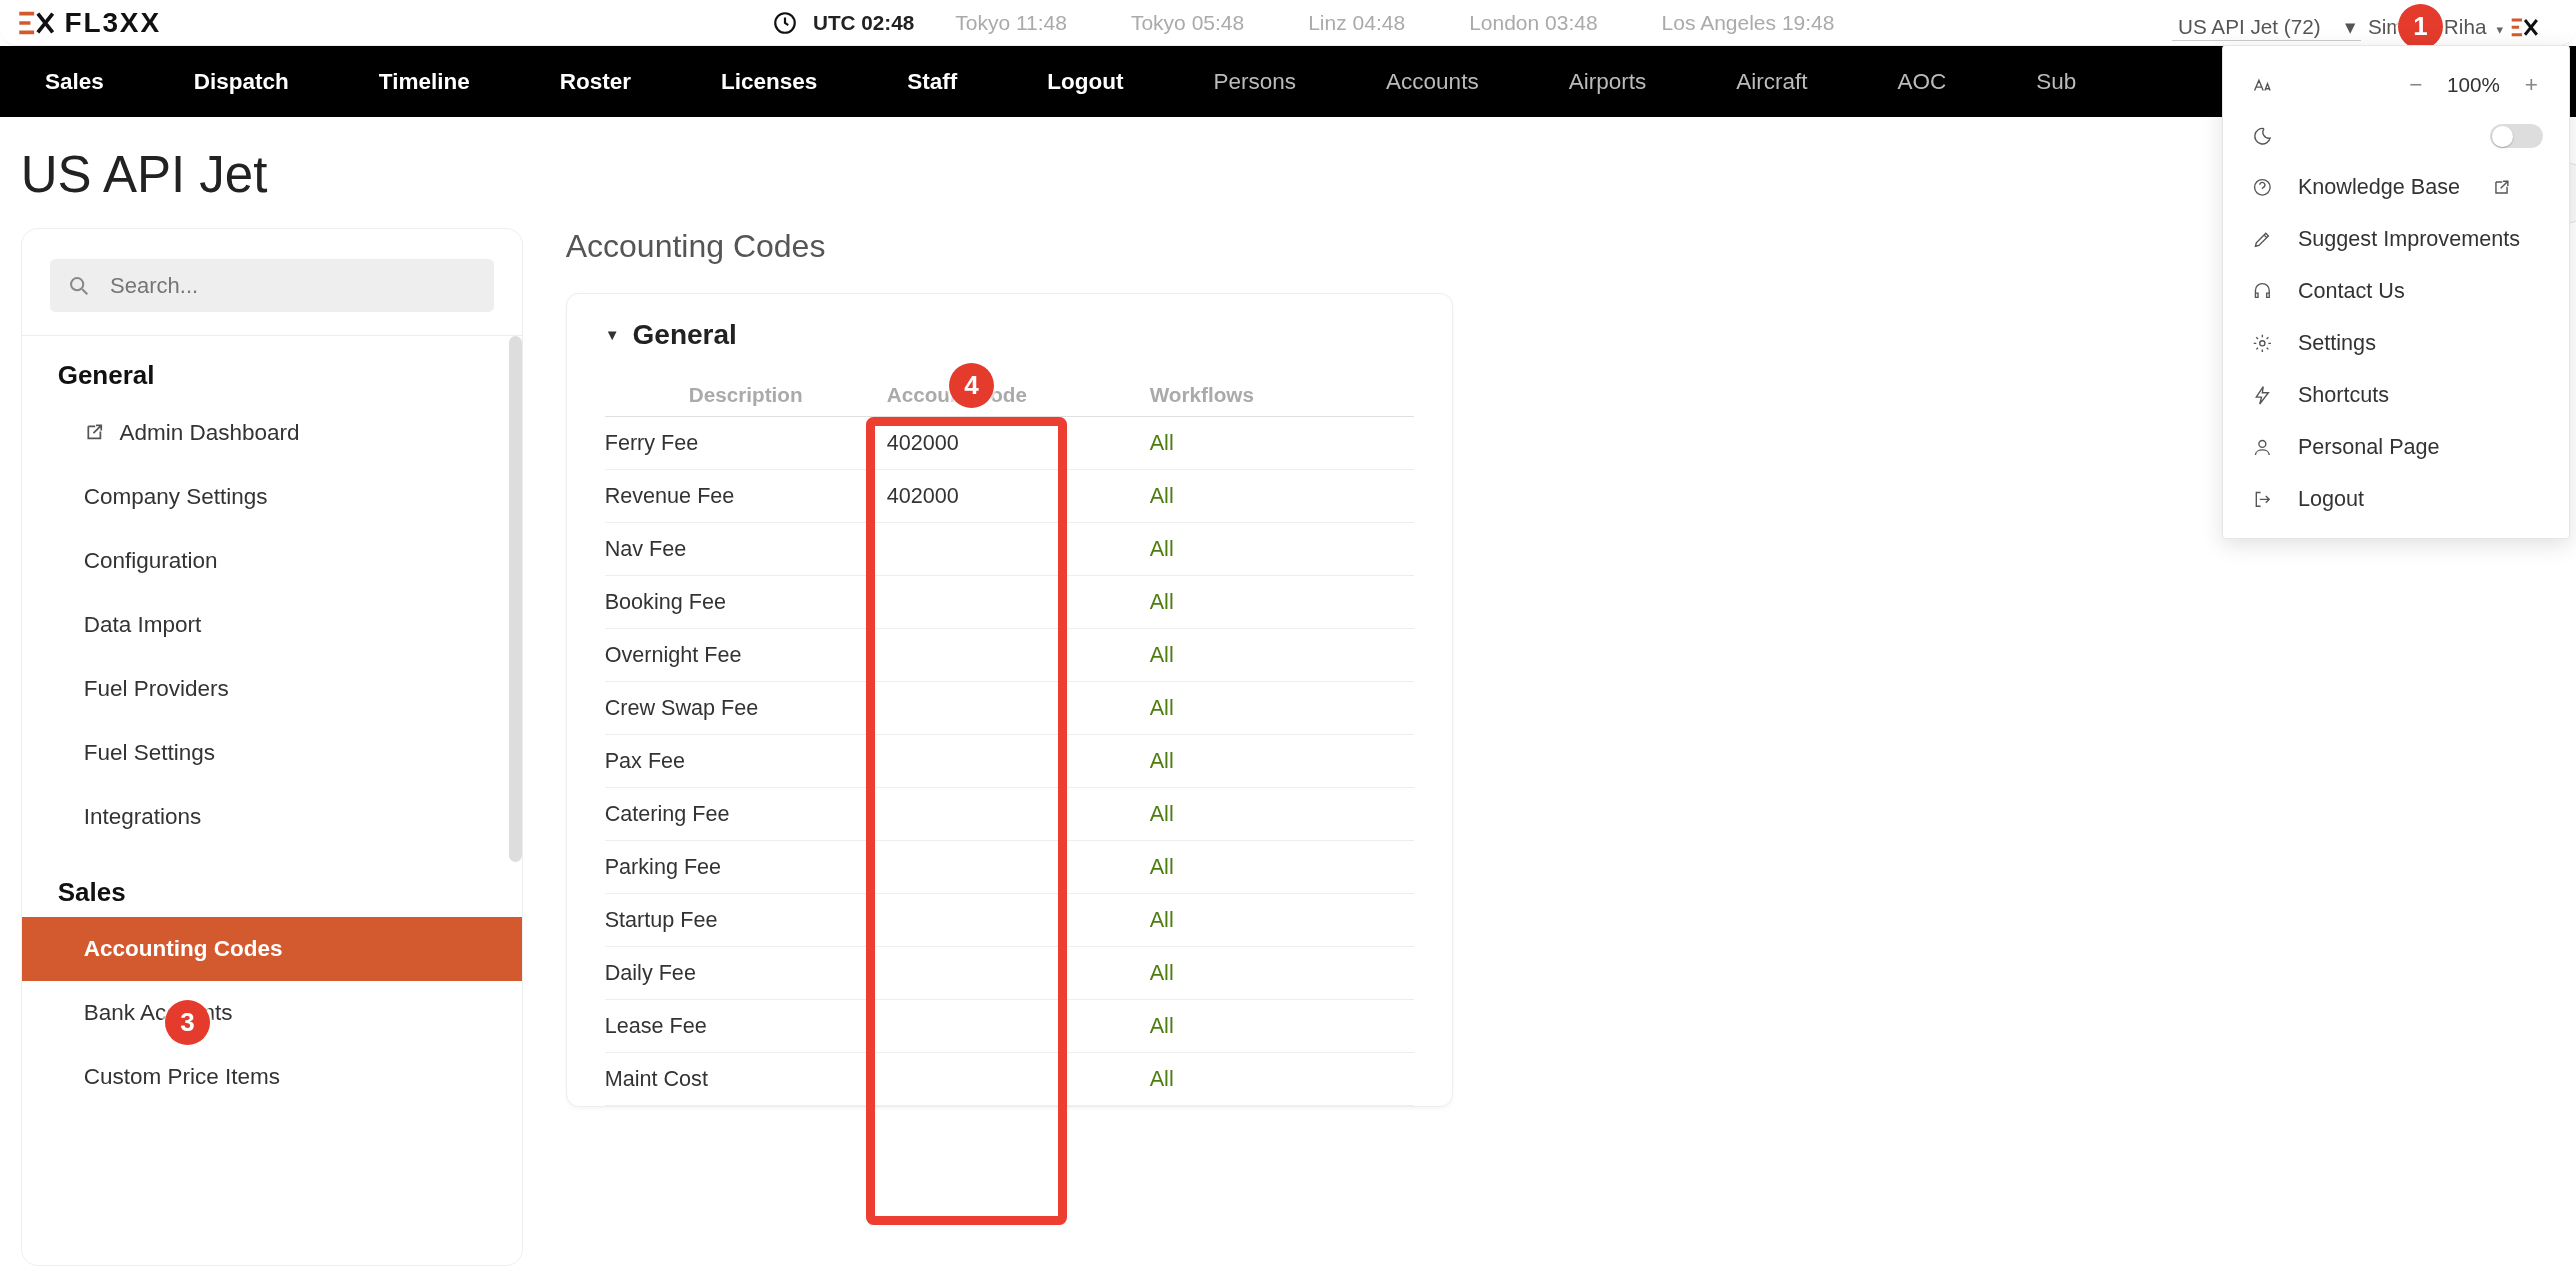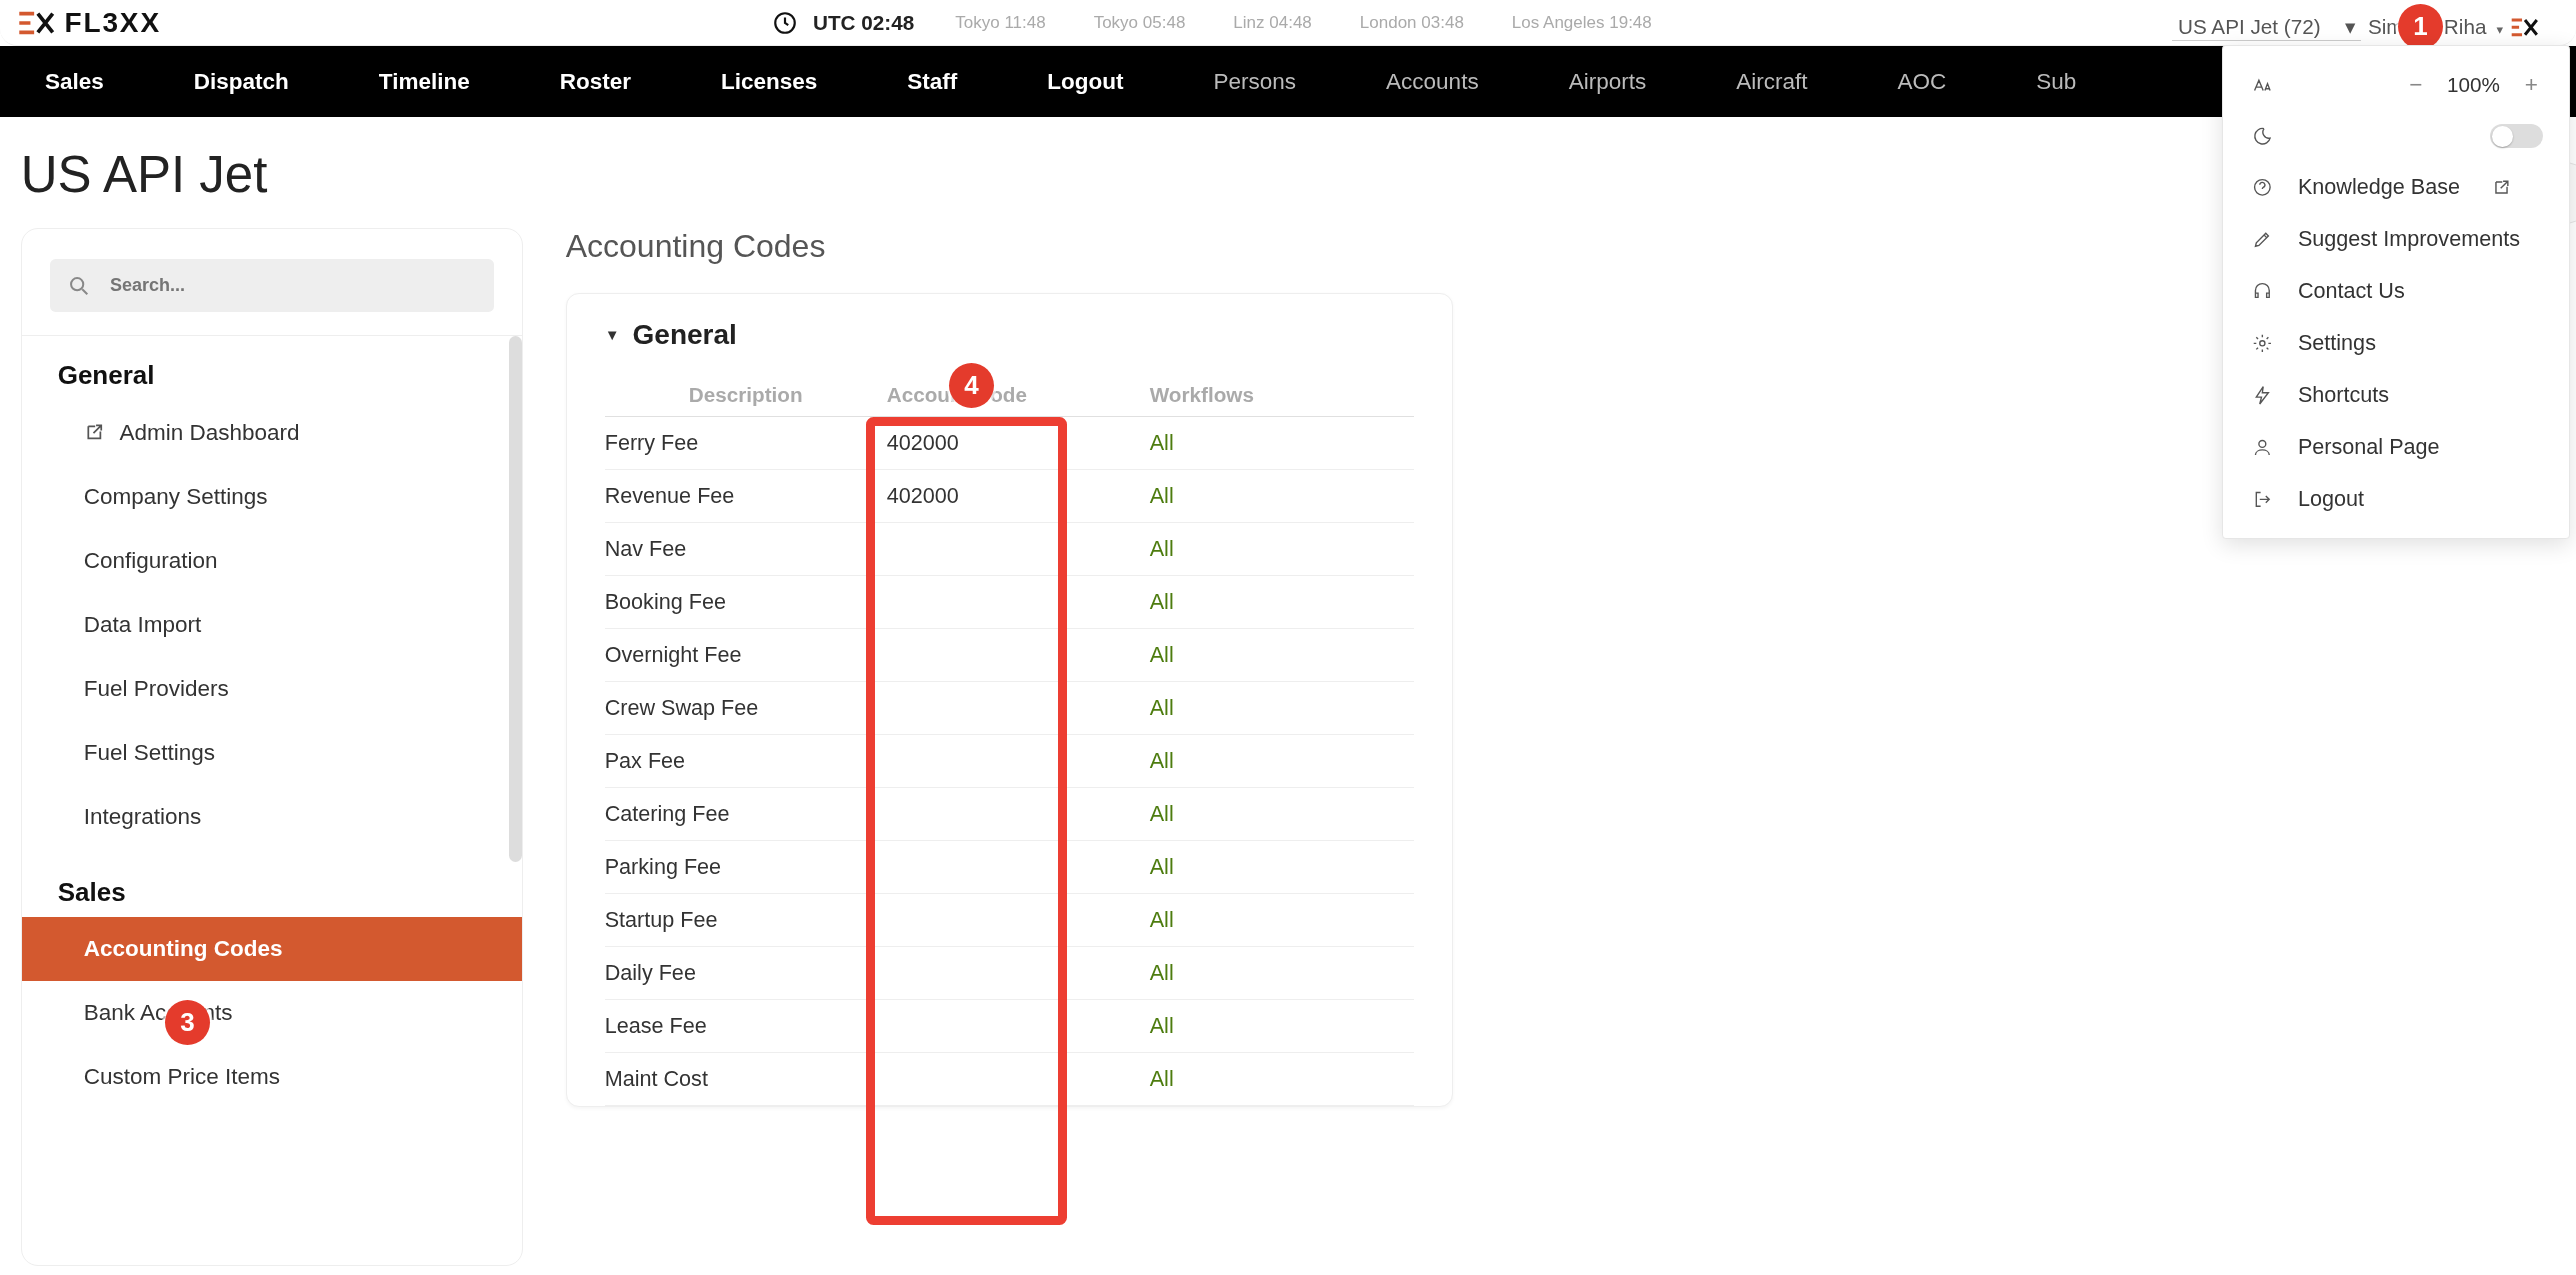--- a/index.html
+++ b/index.html
@@ -7,41 +7,41 @@
   body { font-size: 22.5px; }
 
   
   .topbar { display: flex; align-items: center; height: 46px; padding: 0 17px; border-bottom: 0.9px solid #eee; position: relative; border-radius: 17px; }
   .logo { display: flex; align-items: center; gap: 9.4px; }
   .logo svg { width: 38px; height: 26px; }
   .logo-text { font-weight: 800; font-size: 28px; letter-spacing: 1.9px; color: #111; }
   .clock-wrap { display: flex; align-items: center; margin-left: 611px; }
   .clock-icon svg { width: 26px; height: 26px; }
   .utc { font-weight: 700; font-size: 20.7px; margin-left: 15px; }
-  .tz-list { display: flex; gap: 48px; margin-left: 41px; color: #aaa; font-size: 17px; justify-content: space-between; }
+  .tz-list { display: flex; gap: 64px; margin-left: 41px; color: #aaa; font-size: 21px; justify-content: space-between; }
   .topbar-right { position: absolute; right: 0; top: 0; height: 54px; display: flex; align-items: center; gap: 7px; padding-right: 36px; justify-content: center; }
   .account-switch { display: flex; align-items: center; gap: 24.4px; color: #555; font-size: 20.7px; border-bottom: 0.9px solid #ccc; padding: 1.9px 5.6px; }
   .user-name { color: #555; font-size: 20.7px; }
   .caret-small { font-size: 13px; color: #666; margin-left: 3.8px; }
   .brand-mini svg { width: 30px; height: 20.7px; }
 
   
   .navbar { background: #000; height: 71px; display: flex; align-items: center; }
   .nav-item { color: #bbb; font-size: 22.5px; padding: 0 45px; cursor: pointer; }
   .nav-item.strong { color: #fff; font-weight: 600; }
 
   
   .content { position: relative; padding: 28px 0 0 20.7px; display: flex; flex-direction: column; height: calc(100% - 126px); }
   .page-title { font-size: 51px; font-weight: 500; color: #222; margin-bottom: 24.4px; }
   .layout { display: flex; gap: 43px; height: 100%; }
 
   
   .sidebar { width: 502px; background: #fff; border: 0.9px solid #eee; border-radius: 17px; padding: 30px 0 0 0; overflow: hidden; position: relative; }
   .search-box { margin: 0 28px 22.5px 28px; background: #eee; border-radius: 5.6px; height: 53px; display: flex; align-items: center; padding: 0 17px; gap: 19px; }
-  .search-box input { background: transparent; border: none; outline: none; font-size: 18px; color: #555; width: 100%; font-weight: bold; }
+  .search-box input { background: transparent; border: none; outline: none; font-size: 22px; color: #555; width: 100%; }
   .search-box svg { width: 24.4px; height: 24.4px; color: #777; }
   .sidebar-divider { height: 0.9px; background: #eee; margin: 0; }
   .sidebar-scroll { height: calc(100% - 103px); overflow: hidden; position: relative; }
   .sb-section { padding: 24.4px 36px; }
   .sb-heading { font-size: 26px; font-weight: 700; color: #111; margin-bottom: 9.4px; display: flex; align-items: center; gap: 19px; }
   .sb-item { font-size: 22.5px; color: #333; padding: 19px 0 19px 26px; display: flex; align-items: center; gap: 15px; cursor: pointer; }
   .sb-item.active { background: #d3592f; color: #fff; font-weight: 700; margin: 0 -36px; padding-left: 62px; }
   .ext-icon svg { width: 20.7px; height: 20.7px; }
   .sidebar-scrollbar { position: absolute; right: 0; top: 0; width: 13px; height: 526px; background: #ddd; border-radius: 7.5px; }
 

